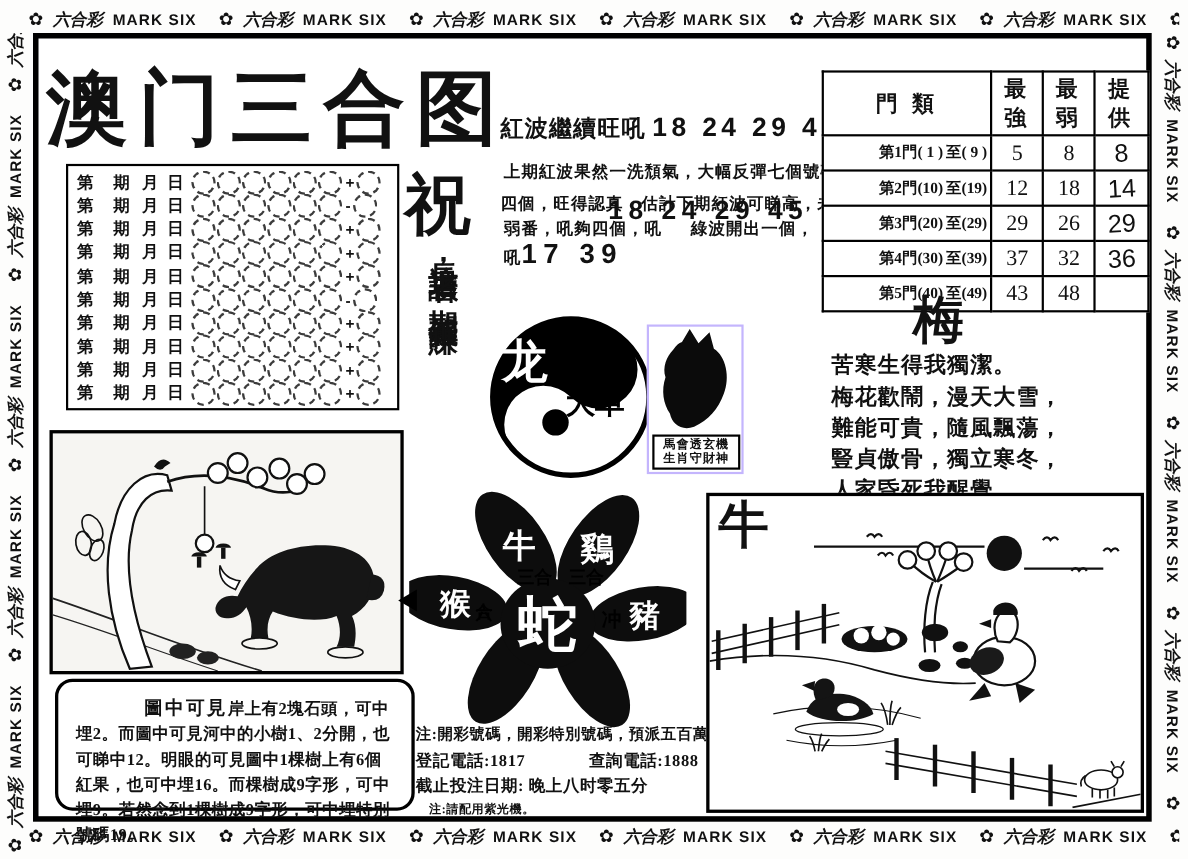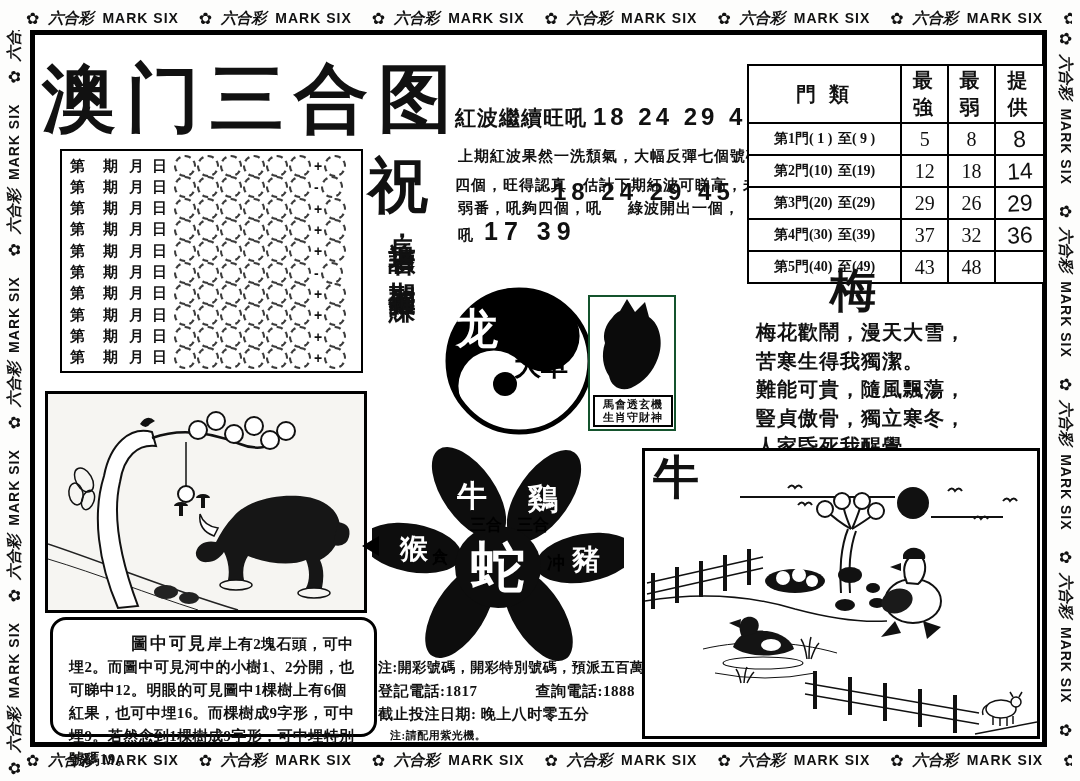--- a/index.html
+++ b/index.html
@@ -39,27 +39,27 @@
   
   .tipline{position:absolute;font-weight:bold;letter-spacing:1px;}
   #tip-headline{left:455px;top:103px;font-size:21px;}
   #tip-headline .nums{font-size:24px;font-family:"Liberation Sans",sans-serif;letter-spacing:4px;margin-left:6px;}
   #tip-l1{left:458px;top:147px;font-size:15px;}
   #tip-l2{left:455px;top:176px;font-size:15px;}
   #tip-bignum{left:553px;top:178px;font-size:24px;font-family:"Liberation Sans",sans-serif;letter-spacing:5px;font-weight:bold;}
   #tip-l3a{left:458px;top:199px;font-size:15px;}
   #tip-l3b{left:628px;top:199px;font-size:15px;}
   #tip-l4{left:458px;top:217px;font-size:15px;}
-  #tip-l4 .nums{font-size:25px;font-family:"Liberation Sans",sans-serif;letter-spacing:6px;margin-left:10px;text-align:right;}
+  #tip-l4 .nums{font-size:25px;font-family:"Liberation Sans",sans-serif;letter-spacing:6px;text-align:right;}
   
   #stats-table{left:747px;top:64px;width:298px;border-collapse:collapse;background:#fff;}
   #stats-table th,#stats-table td{border:2px solid #000;text-align:center;}
   #stats-table th{height:40px;font-size:20px;font-weight:bold;letter-spacing:4px;}
   #stats-table td{height:28px;font-size:20px;}
-  .gate-cell{display:flex;justify-content:space-between;padding:0 24px;font-size:14px;font-weight:bold;align-items:center;height:100%;}
+  .gate-cell{display:flex;justify-content:space-between;padding:0 2px;font-size:14px;font-weight:bold;align-items:center;height:100%;margin-left:47px;}
   td.provided span{display:inline-block;font-size:23px;font-family:"Liberation Sans",sans-serif;transform:rotate(-3deg);}
   #stats-table td.num{width:46px;}
   
   #poem-title{left:830px;top:260px;font-size:46px;font-weight:bold;font-family:"DejaVu Serif",serif;}
   #poem-lines{left:756px;top:318px;font-size:20px;line-height:28.5px;font-weight:bold;letter-spacing:1px;}
   
   #ox-note{left:50px;top:617px;width:327px;height:120px;border:3px solid #000;border-radius:16px;box-sizing:border-box;padding:7px 11px;font-size:15px;font-weight:bold;line-height:23px;letter-spacing:0.4px;}
   #ox-note p{margin:5px;text-indent:62px;}
   #ox-note .lead{font-size:17px;letter-spacing:2px;}
   
@@ -68,21 +68,21 @@
   #fnote2{left:378px;top:682px;}
   #fnote2 .gap{display:inline-block;width:58px;}
   #fnote3{left:378px;top:705px;}
   #fnote4{left:390px;top:728px;font-size:11px;}
   
   #ox-box{left:45px;top:391px;width:322px;height:222px;border:3px solid #000;box-sizing:border-box;background:#f6f5f2;}
   #duck-box{left:642px;top:448px;width:398px;height:291px;border:3px solid #000;box-sizing:border-box;background:#fff;}
   #duck-label{position:absolute;left:8px;top:-4px;font-size:46px;font-weight:bold;font-family:"DejaVu Serif",serif;}
   #arrow-marker{left:362px;top:536px;width:0;height:0;border-top:10px solid transparent;border-bottom:10px solid transparent;border-right:17px solid #000;}
   
-  #horse-box{left:588px;top:295px;width:88px;height:136px;border:2px solid #14532d;box-sizing:border-box;background:#fff;}
+  #horse-box{left:588px;top:295px;width:88px;height:136px;border:2px solid #c4b5fd;box-sizing:border-box;background:#fff;}
   #horse-caption{position:absolute;left:3px;bottom:2px;width:76px;border:2px solid #000;font-size:11px;font-weight:bold;text-align:center;line-height:13px;padding:1px 0;letter-spacing:1px;}
   
   svg text{font-family:"DejaVu Serif",serif;}
 </style>
 </head>
 <body>
 
 <div id="strip-top" class="strip">
     <span class="strip-unit">
       <span class="fl">✿</span>
@@ -450,22 +450,22 @@
     <path d="M30 14 L37 2 L45 15 L55 5 L59 20 C70 27 74 46 68 61 C63 75 54 85 41 91 C30 95 21 89 19 79 C13 70 11 58 15 46 C12 37 16 27 22 21 C25 17 27 15 30 14 Z" fill="#0b0b0b"></path>
   </svg>
   <div id="horse-caption">
     <div>馬會透玄機</div>
     <div>生肖守財神</div>
   </div>
 </div>
 
 <div id="poem-title" class="abs">梅</div>
 <div id="poem-lines" class="abs">
+    <div>苦寒生得我獨潔。</div>
     <div>梅花歡鬧，漫天大雪，</div>
-    <div>苦寒生得我獨潔。</div>
     <div>難能可貴，隨風飄蕩，</div>
     <div>豎貞傲骨，獨立寒冬，</div>
     <div>人家昏死我醒覺。</div>
   </div>
 
 <svg class="abs" id="zodiac-flower" style="left:372px;top:436px" width="252" height="236" viewBox="0 0 252 236">
   <g fill="#0d0d0d">
     <ellipse cx="97" cy="57" rx="26" ry="53" transform="rotate(-35 97 57)"></ellipse>
     <ellipse cx="172" cy="60" rx="26" ry="53" transform="rotate(35 172 60)"></ellipse>
     <ellipse cx="40" cy="112" rx="24" ry="50" transform="rotate(-80 40 112)"></ellipse>

